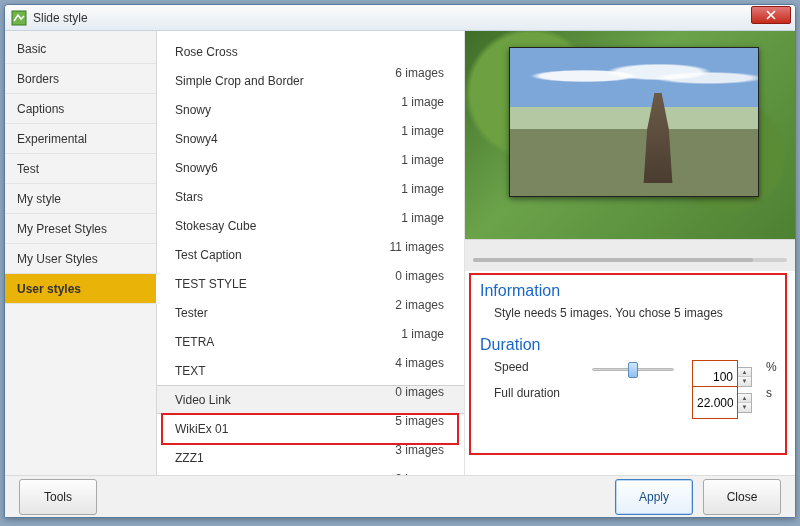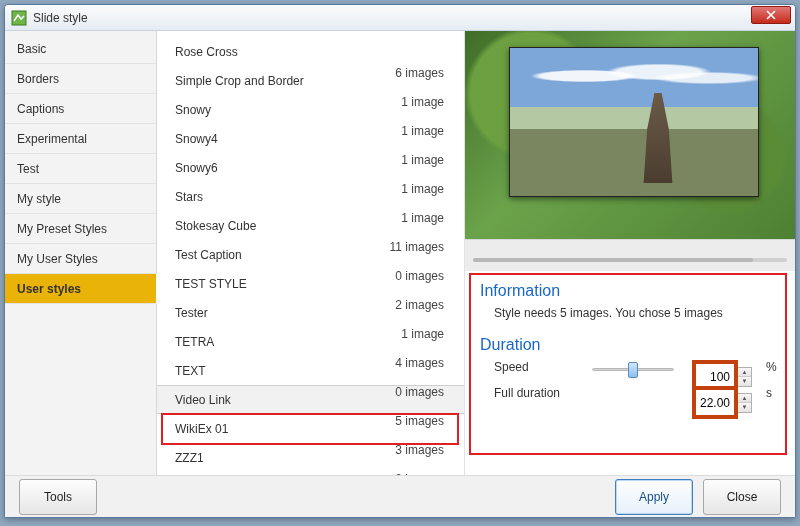--- a/index.html
+++ b/index.html
@@ -40,21 +40,21 @@
   .infopane { flex:1; padding:10px 14px 8px; background:#fff; position:relative; }
   .group { border:1px solid transparent; margin-bottom:6px; }
   .group .hdr { color:#1a66c7; font-size:16px; margin-bottom:6px; }
   .group .txt { color:#333; padding:0 0 8px 14px; }
   .row { display:flex; align-items:flex-start; height:26px; padding-left:14px; gap:8px; }
   .row .lbl { width:90px; color:#333; }
   .slider { flex:1; height:18px; position:relative; margin-right:10px; }
   .slider .track { position:absolute; left:0; right:0; top:8px; height:3px; background:#d4d4d4; border:1px solid #b8b8b8; border-radius:2px; }
   .slider .thumb { position:absolute; top:2px; left:50%; width:10px; height:16px; margin-left:-5px; background:linear-gradient(#cfe6fb,#8fbef0); border:1px solid #5a8ac0; border-radius:2px; }
   .numbox { display:flex; align-items:center; }
-  .numbox input { width:46px; height:33px; border:4px solid #c2410c; text-align:right; padding:8px 4px; font-size:12px; background:#fff; }
+  .numbox input { width:46px; height:33px; border:1px solid #c2410c; text-align:right; padding:8px 4px; font-size:12px; background:#fff; }
   .spinner { width:14px; height:20px; border:1px solid #b0b0b0; border-left:none; display:flex; flex-direction:column; }
   .spinner div { flex:1; font-size:6px; display:flex; align-items:center; justify-content:center; background:linear-gradient(#f8f8f8,#e4e4e4); color:#555; border-bottom:1px solid #ccc; cursor:pointer; }
   .spinner div:last-child { border-bottom:none; }
   .unit { margin-left:6px; color:#333; width:14px; }
   .footer { height:42px; border-top:1px solid #dcdcdc; background:#f1f1f1; display:flex; align-items:center; padding:0 14px; gap:10px; }
   .footer .spacer { flex:1; }
   .btn { height:36px; min-width:78px; padding:0 12px; border:1px solid #a8a8a8; border-radius:3px; background:linear-gradient(#fdfdfd,#e6e6e6); color:#222; display:flex; align-items:center; justify-content:center; cursor:pointer; }
   .btn.primary { border:1px solid #3f7fc4; background:linear-gradient(#fdfefe,#e7f1fb); box-shadow:0 0 0 1px #bcd7f2 inset; color:#184f8a; }
 </style>
 </head>

